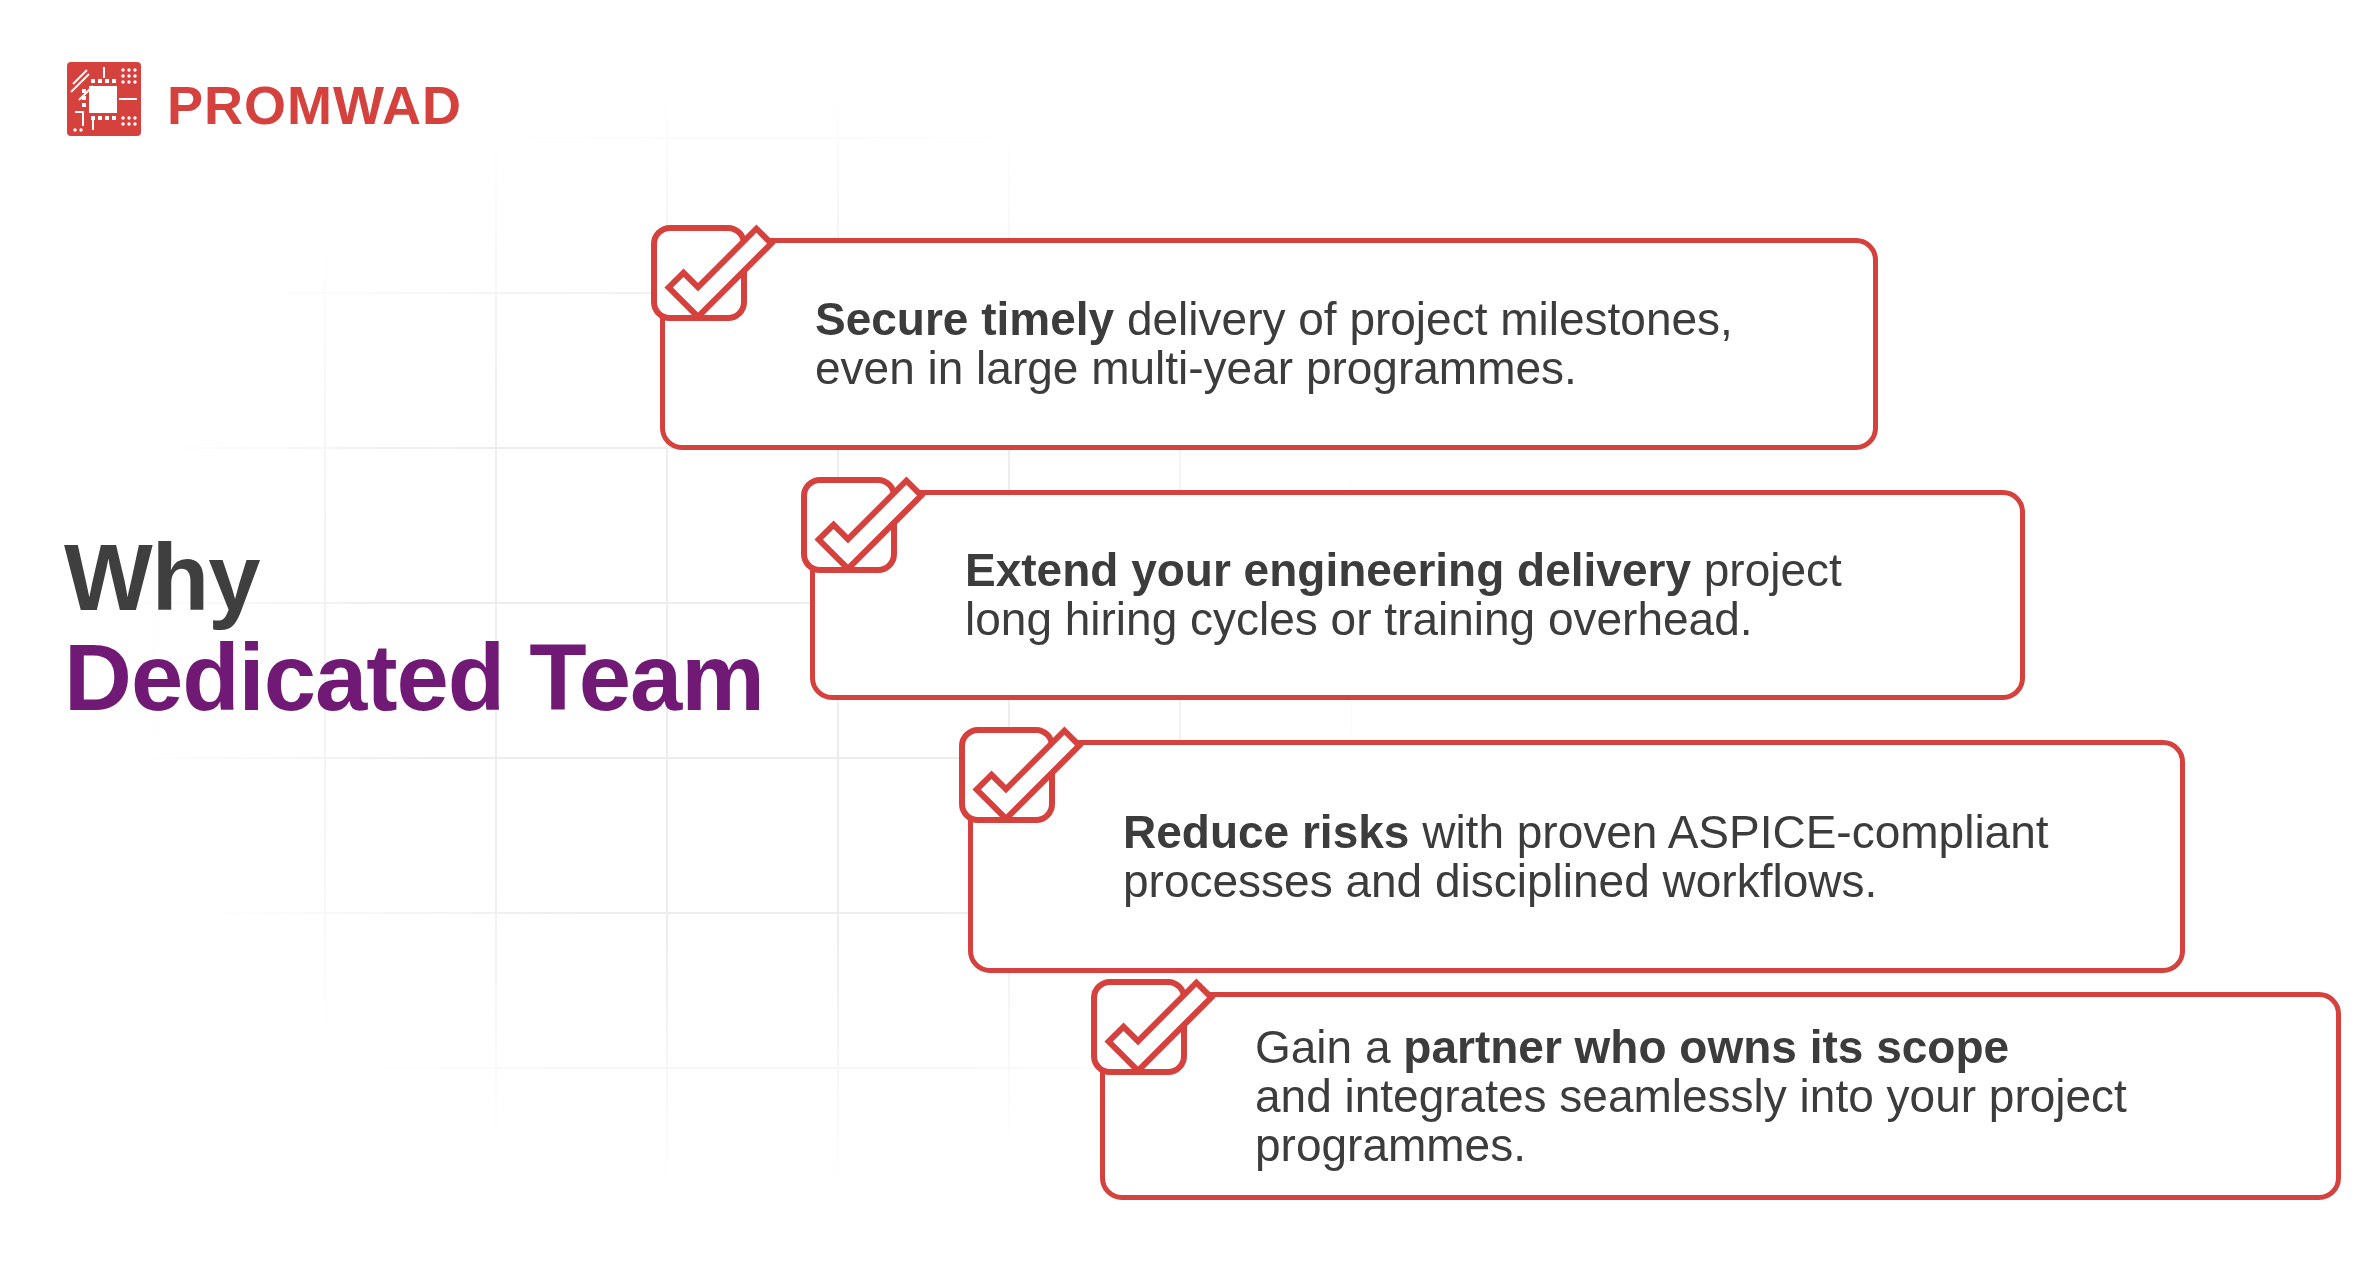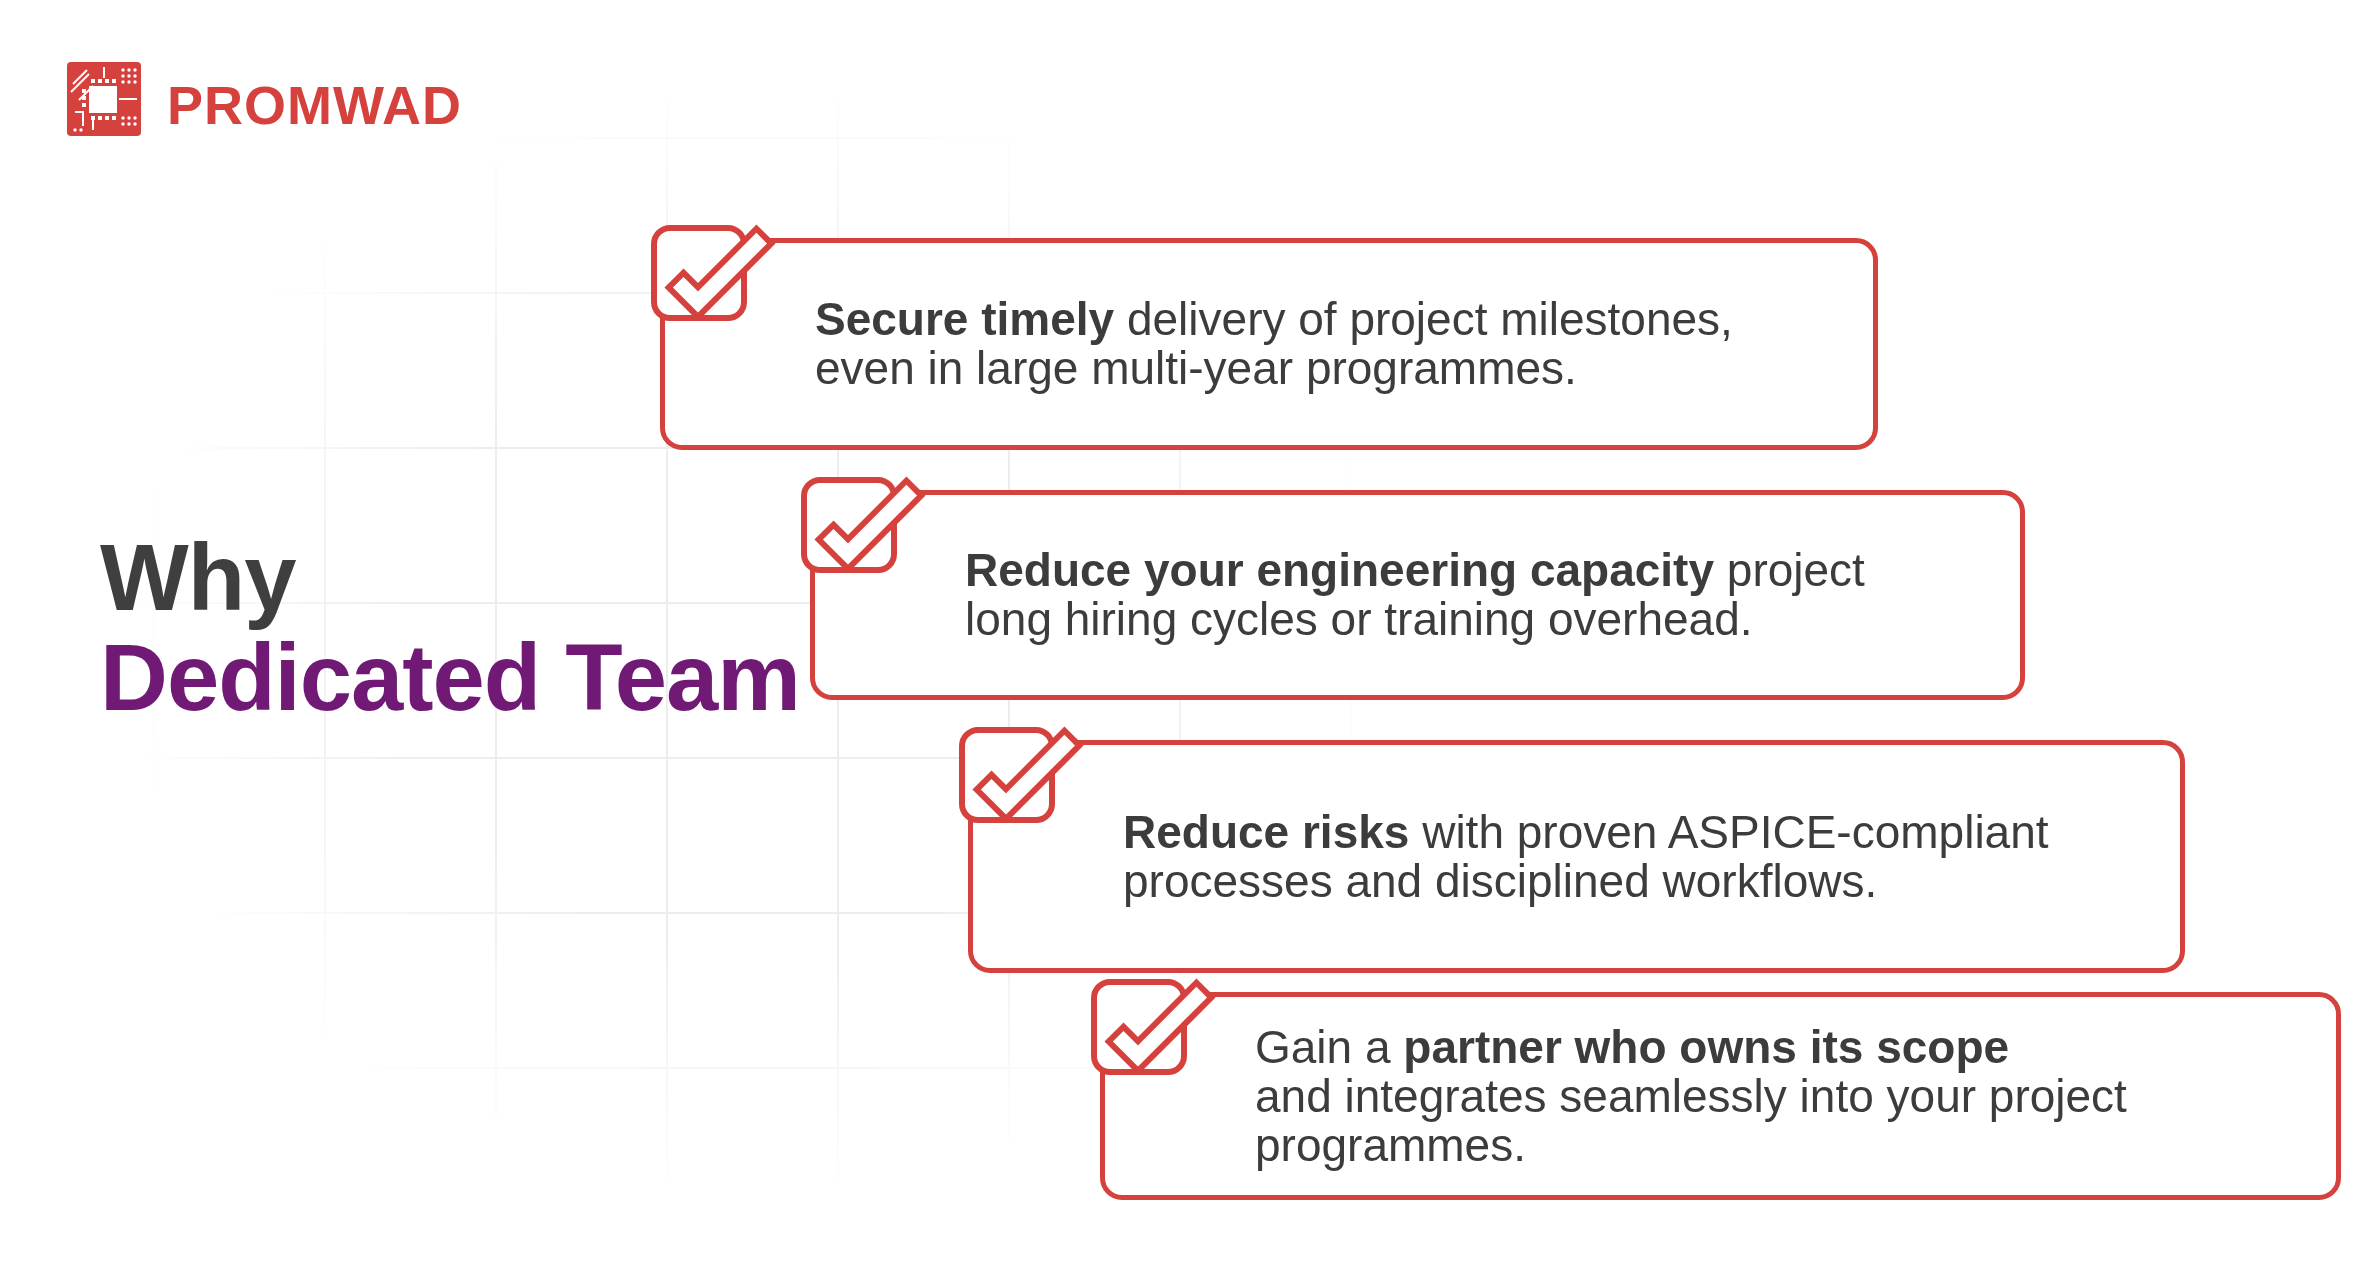--- a/index.html
+++ b/index.html
@@ -25,21 +25,21 @@
   
   .brand{position:absolute;left:67px;top:62px;display:flex;align-items:flex-end;gap:26px;}
   .brand svg{display:block;}
   .brand-name{
     font-size:54px;font-weight:700;color:#d5423e;letter-spacing:1px;
   }
   
   .page-title{
     position:absolute;left:64px;top:528px;
     font-size:94px;font-weight:700;line-height:100px;letter-spacing:-1px;
-    color:#3f3f3f;white-space:nowrap;margin-left:36px;
+    color:#3f3f3f;white-space:nowrap;
   }
   .page-title .accent{color:#701a75;}
   
   .card{
     position:absolute;box-sizing:border-box;
     border:5px solid #d5423e;border-radius:22px;background:#fff;
     display:flex;flex-direction:column;justify-content:center;
     padding:0 40px 0 150px;
     font-size:46px;line-height:49px;color:#3c3c3c;
   }
@@ -129,21 +129,21 @@
       </div>
   </div>
 
   <div class="card card-2">
     <svg class="check-icon" viewBox="0 0 132 114">
       <rect x="4" y="4" width="90" height="90" rx="16" fill="#ffffff" stroke="#d5423e" stroke-width="6"></rect>
       <path d="M24 54 L48 78 L116 10" fill="none" stroke="#d5423e" stroke-width="27" stroke-linejoin="miter" stroke-linecap="butt"></path>
       <path d="M28.2 58.2 L48 78 L111.7 14.1" fill="none" stroke="#ffffff" stroke-width="15" stroke-linejoin="miter" stroke-linecap="butt"></path>
     </svg>
     <div class="card-text">
-        <div class="line"><span class="b">Reduce your engineering capacity</span><span> project</span></div>
+        <div class="line"><span class="b">Extend your engineering delivery</span><span> project</span></div>
         <div class="line"><span>long hiring cycles or training overhead.</span></div>
       </div>
   </div>
 
   <div class="card card-3">
     <svg class="check-icon" viewBox="0 0 132 114">
       <rect x="4" y="4" width="90" height="90" rx="16" fill="#ffffff" stroke="#d5423e" stroke-width="6"></rect>
       <path d="M24 54 L48 78 L116 10" fill="none" stroke="#d5423e" stroke-width="27" stroke-linejoin="miter" stroke-linecap="butt"></path>
       <path d="M28.2 58.2 L48 78 L111.7 14.1" fill="none" stroke="#ffffff" stroke-width="15" stroke-linejoin="miter" stroke-linecap="butt"></path>
     </svg>

